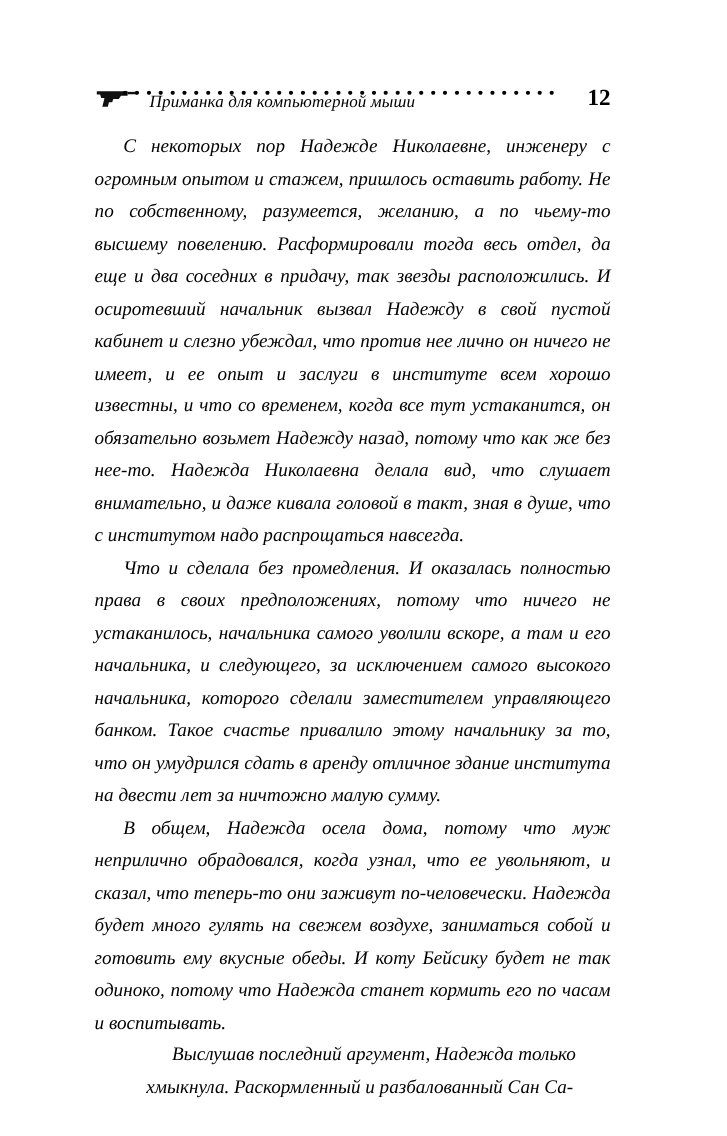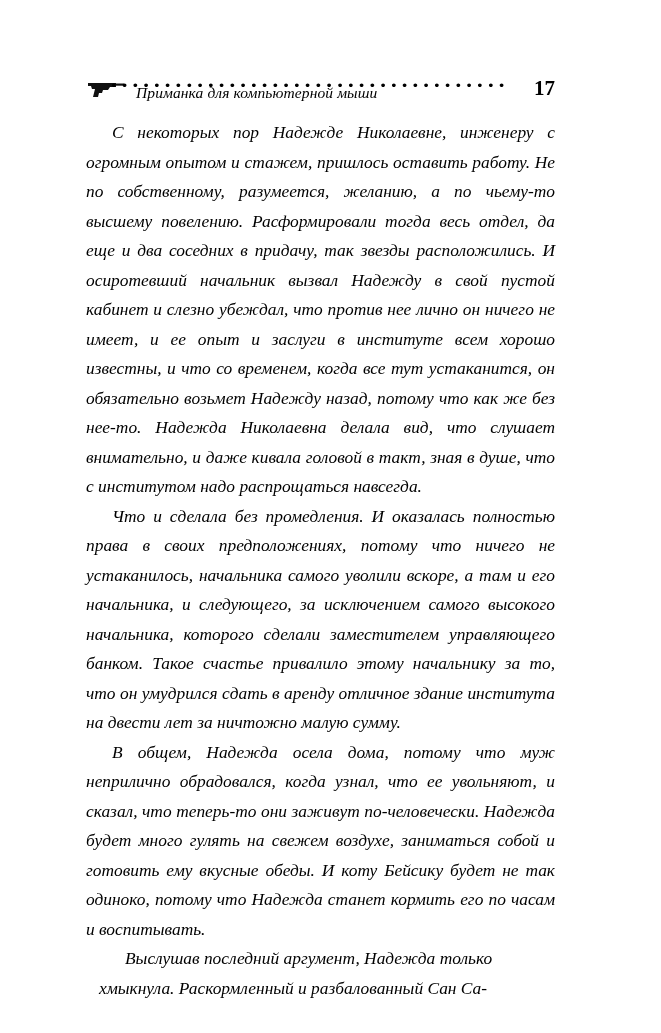--- a/index.html
+++ b/index.html
@@ -73,21 +73,21 @@
     text-align: justify;
     text-justify: inter-word;
     hyphens: manual;
   }
   .body-text p {
     margin: 0;
     text-indent: 26px;
     font-style: italic;
   }
   .body-text p.last {
-    text-align: left;
+    text-align: center;
     margin-left: 13px;
   }
 </style>
 </head>
 <body>
 
 <div class="page">
 
   <div class="header">
     <span class="gun-icon">
@@ -95,21 +95,21 @@
         <path d="M2 4 L30 4 L30 8 L24 8 L22 11 L17 11 L16 14 L11 14 L10 10 L6 10 L5 7 L2 7 Z" fill="#111111"></path>
         <path d="M9 10 L14 10 L12 18 L7 18 Z" fill="#111111"></path>
         <rect x="30" y="4.5" width="8" height="2.2" fill="#111111"></rect>
         <circle cx="11" cy="7" r="2.4" fill="#111111"></circle>
       </svg>
     </span>
     <span class="header-title">Приманка для компьютерной мыши</span>
   </div>
 
   <div class="dots">••••••••••••••••••••••••••••••••••••••••••••••••••••••••••••••••••••</div>
-  <div class="page-number">17</div>
+  <div class="page-number">12</div>
 
   <div class="body-text">
     <p>С некоторых пор Надежде Николаевне, инженеру с огромным опытом и стажем, пришлось оставить работу. Не по собственному, разумеется, желанию, а по чьему-то высшему повелению. Расформировали тогда весь отдел, да еще и два соседних в придачу, так звезды расположились. И осиротевший начальник вызвал Надежду в свой пустой кабинет и слезно убеждал, что против нее лично он ничего не имеет, и ее опыт и заслуги в институте всем хорошо известны, и что со временем, когда все тут устаканится, он обязательно возьмет Надежду назад, потому что как же без нее-то. Надежда Николаевна делала вид, что слушает внимательно, и даже кивала головой в такт, зная в душе, что с институтом надо распрощаться навсегда.</p>
     <p>Что и сделала без промедления. И оказалась полностью права в своих предположениях, потому что ничего не устаканилось, начальника самого уволили вскоре, а там и его начальника, и следующего, за исключением самого высокого начальника, которого сделали заместителем управляющего банком. Такое счастье привалило этому начальнику за то, что он умудрился сдать в аренду отличное здание института на двести лет за ничтожно малую сумму.</p>
     <p>В общем, Надежда осела дома, потому что муж неприлично обрадовался, когда узнал, что ее увольняют, и сказал, что теперь-то они заживут по-человечески. Надежда будет много гулять на свежем воздухе, заниматься собой и готовить ему вкусные обеды. И коту Бейсику будет не так одиноко, потому что Надежда станет кормить его по часам и воспитывать.</p>
     <p class="last">Выслушав последний аргумент, Надежда только хмыкнула. Раскормленный и разбалованный Сан Са-</p>
   </div>
 
 </div>
 

